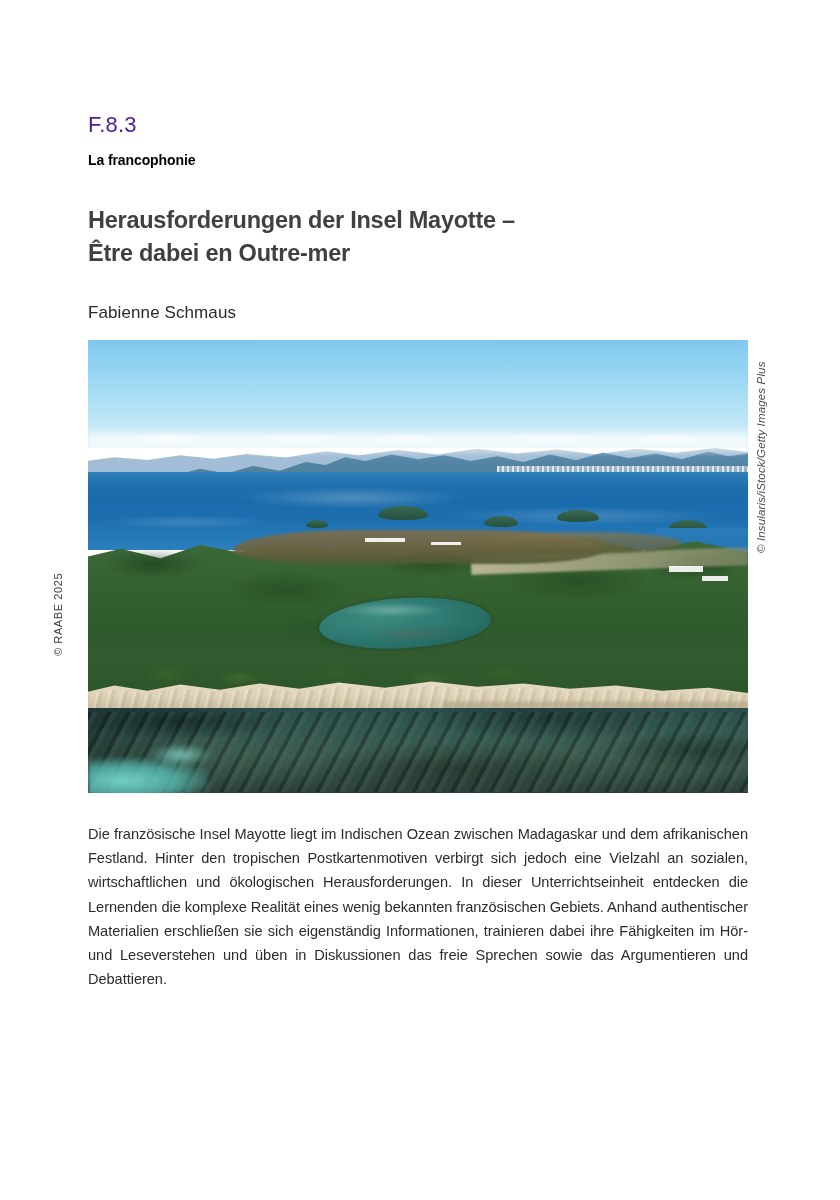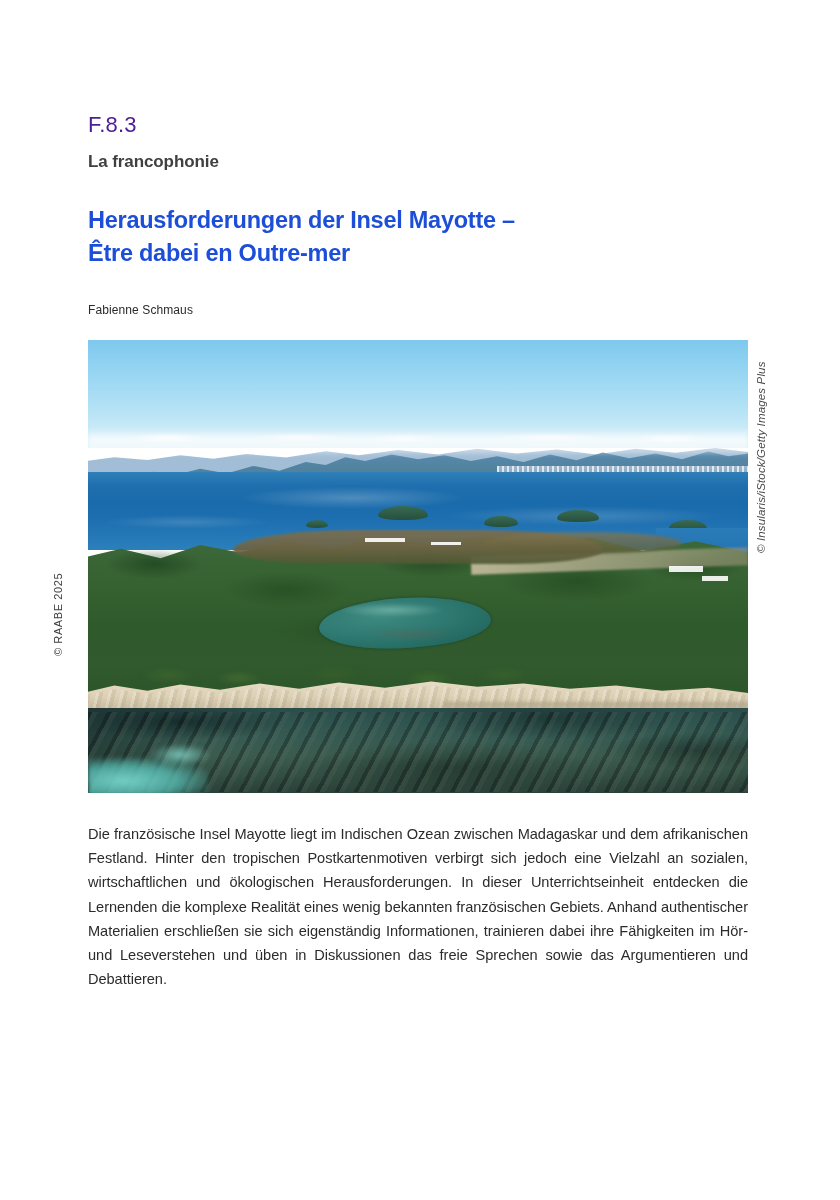--- a/index.html
+++ b/index.html
@@ -27,43 +27,43 @@
     font-size: 22px;
     font-weight: 400;
     letter-spacing: 0.2px;
     color: #4c1d95;
     line-height: 1.1;
   }
   .hdr-topic {
     position: absolute;
     left: 88px;
     top: 153px;
-    font-size: 17px;
+    font-size: 14px;
     font-weight: 700;
-    color: #404040;
+    color: #000000;
     line-height: 1.1;
     letter-spacing: -0.1px;
   }
   .hdr-title {
     position: absolute;
     left: 88px;
     top: 204px;
     width: 640px;
     font-size: 23.5px;
     font-weight: 700;
-    color: #1d4ed8;
+    color: #404040;
     line-height: 1.42;
     letter-spacing: -0.25px;
   }
   .hdr-title .ln { display: block; white-space: nowrap; }
   .hdr-author {
     position: absolute;
     left: 88px;
     top: 303px;
-    font-size: 12px;
+    font-size: 17px;
     font-weight: 400;
     color: #2a2a2a;
     letter-spacing: 0.1px;
   }
 
   
   .photo-wrap {
     position: absolute;
     left: 88px;
     top: 340px;

